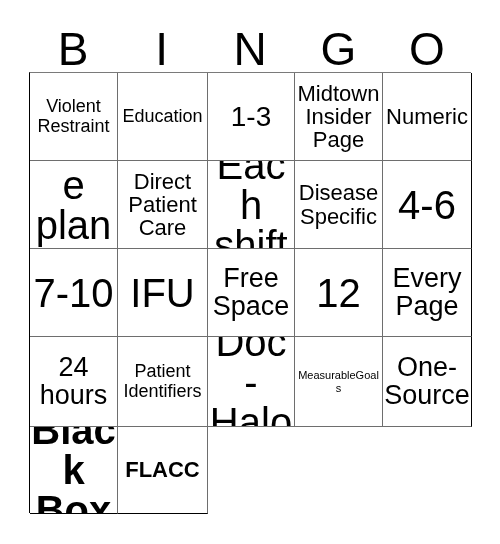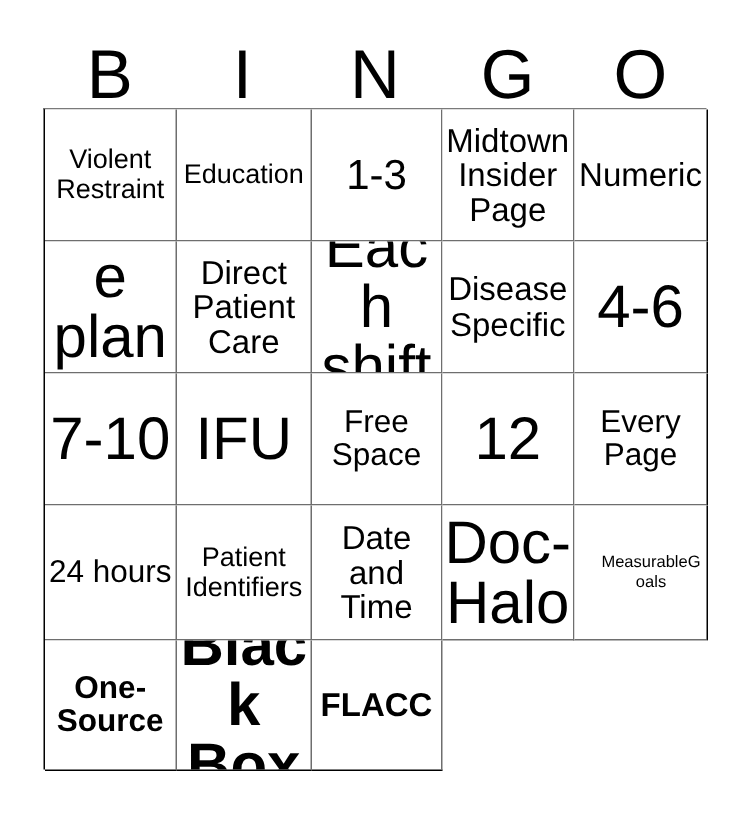--- a/index.html
+++ b/index.html
@@ -75,24 +75,24 @@
   .cell > span {
     display: block;
     text-align: center;
     width: 100%;
     line-height: 1.02;
     word-break: break-word;
     hyphens: none;
   }
 
   
-  .t-xs  > span { font-size: 11px;  line-height: 1.1; padding-left: 14px; }
+  .t-xs  > span { font-size: 11px;  line-height: 1.1; }
   .t-sm  > span { font-size: 18px;  line-height: 1.08; }
   .t-md  > span { font-size: 22px;  line-height: 1.06; text-align: center; }
-  .t-lg  > span { font-size: 21px;  line-height: 1.03; }
+  .t-lg  > span { font-size: 27px;  line-height: 1.03; }
   .t-xl  > span { font-size: 28px;  line-height: 1.0; }
   .t-xxl > span { font-size: 40px;  line-height: 1.0; }
 
   
   #grid .cell:nth-child(5n) { border-right: 1.5px solid #000000; }
   #grid .cell:nth-child(n+21) { border-bottom: 1.5px solid #000000; font-weight: bold; }
 </style>
 </head>
 <body>
 
@@ -165,23 +165,20 @@
     </div>
     <div class="cell t-lg">
       <span>Every Page</span>
     </div>
     <div class="cell t-lg">
       <span>24 hours</span>
     </div>
     <div class="cell t-sm">
       <span>Patient Identifiers</span>
     </div>
-    <div class="cell t-md">
-      <span>Date and Time</span>
-    </div>
 
     <div class="cell t-xxl">
       <span>Doc-Halo</span>
     </div>
     <div class="cell t-xs">
       <span>MeasurableGoals</span>
     </div>
     <div class="cell t-lg">
       <span>One-Source</span>
     </div>

